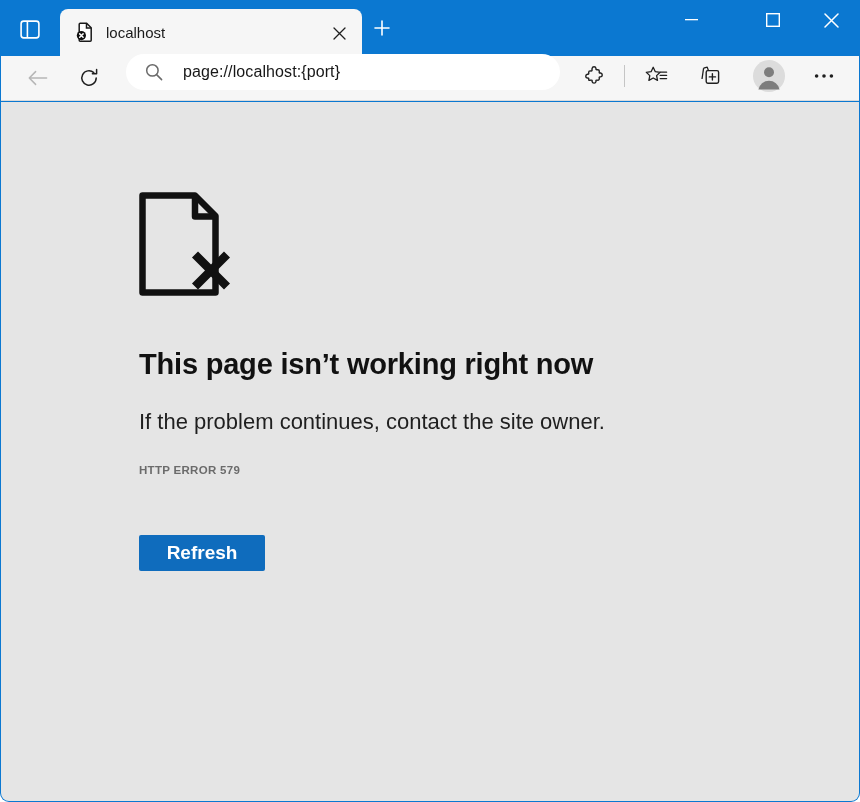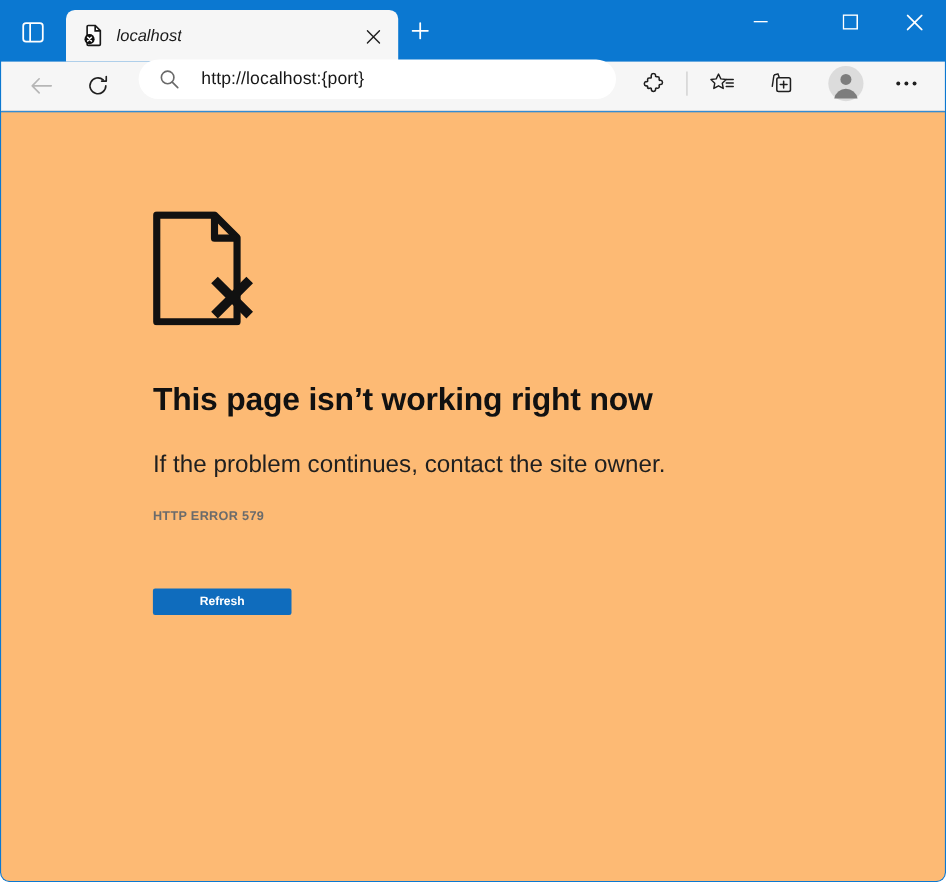--- a/index.html
+++ b/index.html
@@ -39,21 +39,20 @@
   }
   #sidebar-toggle svg { display: block; }
 
   
   #tab-active {
     position: absolute;
     left: 60px; top: 9px;
     width: 302px; height: 47px;
     background: #f6f6f6;
     border-radius: 8px 8px 0 0;
-    font-style: italic;
   }
   #tab-favicon {
     position: absolute;
     left: 14px; top: 12px;
     width: 22px; height: 22px;
   }
   #tab-title {
     position: absolute;
     left: 46px; top: 0;
     height: 47px;
@@ -155,21 +154,21 @@
     left: 624px; top: 65px;
     width: 1px; height: 22px;
     background: #c5c5c5;
   }
 
   
   #content {
     position: absolute;
     left: 1px; top: 102px;
     width: 858px; height: 699px;
-    background: #fdba74;
+    background: #e5e5e5;
     border-radius: 0 0 8px 8px;
     overflow: hidden;
   }
 
   #error-icon {
     position: absolute;
     left: 138px; top: 90px;
     width: 96px; height: 104px;
   }
 
@@ -197,27 +196,27 @@
     font-size: 11.5px;
     font-weight: bold;
     letter-spacing: .3px;
     color: #6b6b6b;
     white-space: nowrap;
   }
 
   #refresh-button {
     position: absolute;
     left: 138px; top: 433px;
-    width: 126px; height: 24px;
+    width: 126px; height: 36px;
     background: #0f6cbd;
     border: none;
     border-radius: 2px;
     color: #ffffff;
     font-family: "Liberation Sans", sans-serif;
-    font-size: 11px;
+    font-size: 19px;
     font-weight: bold;
     cursor: pointer;
   }
 </style>
 </head>
 <body>
 
 <div id="window">
 
   <div id="titlebar">
@@ -284,21 +283,21 @@
     </svg>
   </div>
 
   <div id="addressbar">
     <span id="search-icon">
       <svg width="18" height="18" viewBox="0 0 18 18" fill="none">
         <circle cx="7.4" cy="7.4" r="5.7" stroke="#6a6a6a" stroke-width="1.5"></circle>
         <path d="M11.6 11.6l5 5" stroke="#6a6a6a" stroke-width="1.5" stroke-linecap="round"></path>
       </svg>
     </span>
-    <span id="url-text" title="Search or enter web address">http://localhost:{port}</span>
+    <span id="url-text" title="Search or enter web address">page://localhost:{port}</span>
   </div>
 
   <div class="rt-btn" id="btn-extensions">
     <svg width="21" height="21" viewBox="0 0 21 21" fill="none">
       <path d="M8.1 2.3a2 2 0 0 1 3.9 0c0 .5-.2 1 .1 1.3.4.4 1.1.1 1.8.1a1.4 1.4 0 0 1 1.4 1.4c0 .7-.3 1.4.1 1.8.3.3.8.1 1.3.1a2 2 0 0 1 0 3.9c-.5 0-1-.2-1.3.1-.4.4-.1 1.1-.1 1.8a1.4 1.4 0 0 1-1.4 1.4c-.7 0-1.4-.3-1.8.1-.3.3-.1.8-.1 1.3a2 2 0 0 1-3.9 0c0-.5.2-1-.1-1.3-.4-.4-1.1-.1-1.8-.1A1.4 1.4 0 0 1 4.7 14c0-.7.3-1.4-.1-1.8-.3-.3-.8-.1-1.3-.1a2 2 0 0 1 0-3.9c.5 0 1 .2 1.3-.1.4-.4.1-1.1.1-1.8a1.4 1.4 0 0 1 1.4-1.4c.7 0 1.4.3 1.8-.1.3-.3.1-.8.1-1.3z" stroke="#1f1f1f" stroke-width="1.4" stroke-linejoin="round"></path>
     </svg>
   </div>
 
   <div id="tb-divider"></div>
 

